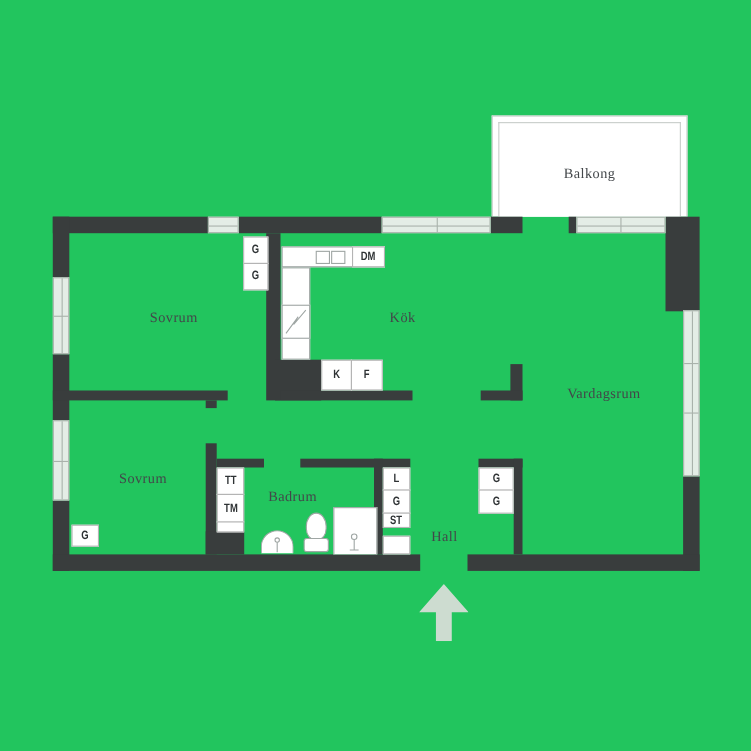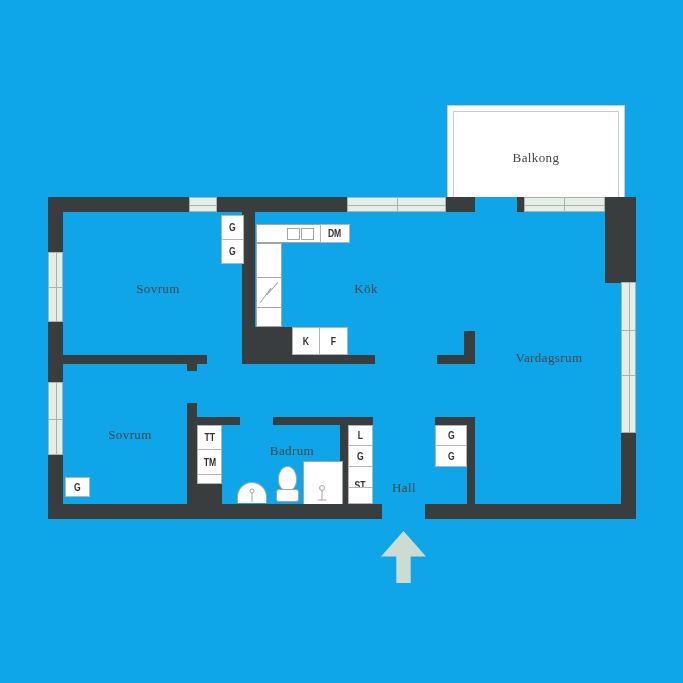--- a/index.html
+++ b/index.html
@@ -1,16 +1,16 @@
 <!DOCTYPE html>
 <html style="--wall: #393d3d; --window-fill: #e4ede6; --window-line: #a9b2ab; --balcony-line: #c7ccc9; --fixture-line: #9fa6a4; --closet-line: #b4b4b4; --arrow: #cddcd0; --room-label: #43474a; --closet-label: #2e3234;"><head>
 <meta charset="utf-8">
 <style>
   html,body{margin:0;padding:0;background:#ffffff;}
-  #canvas{position:relative;width:683px;height:683px;background:#0ea5e9;overflow:hidden;
+  #canvas{position:relative;width:683px;height:683px;background:#22c55e;overflow:hidden;
           font-family:"Liberation Serif", serif;}
   .abs{position:absolute;box-sizing:border-box;}
   .wall{position:absolute;background:var(--wall,#393d3d);}
   .window{position:absolute;box-sizing:border-box;background:var(--window-fill,#e4ede6);
           border:1px solid var(--window-line,#a9b2ab);}
   .wmid-h{position:absolute;left:0;right:0;top:50%;height:1px;background:var(--window-line,#a9b2ab);}
   .wmid-v{position:absolute;top:0;bottom:0;left:50%;width:1px;background:var(--window-line,#a9b2ab);}
   .wdiv-v{position:absolute;top:0;bottom:0;width:1px;background:var(--window-line,#a9b2ab);}
   .wdiv-h{position:absolute;left:0;right:0;height:1px;background:var(--window-line,#a9b2ab);}
   .closet{position:absolute;box-sizing:border-box;background:#ffffff;
@@ -122,21 +122,21 @@
     <span>TM</span>
   </div>
   <div class="closet" style="left:197px;top:474px;width:25px;height:10px;"></div>
 
   <div class="closet" style="left:348px;top:425px;width:25px;height:21px;">
     <span>L</span>
   </div>
   <div class="closet" style="left:348px;top:445px;width:25px;height:22px;">
     <span>G</span>
   </div>
-  <div class="closet" style="left:348px;top:466px;width:25px;height:38px;">
+  <div class="closet" style="left:348px;top:466px;width:25px;height:14px;">
     <span>ST</span>
   </div>
   <div class="closet" style="left:348px;top:487px;width:25px;height:17px;"></div>
 
   <div class="closet" style="left:435px;top:425px;width:32px;height:21px;">
     <span>G</span>
   </div>
   <div class="closet" style="left:435px;top:445px;width:32px;height:22px;">
     <span>G</span>
   </div>
@@ -158,16 +158,16 @@
     <circle cx="6" cy="3" r="2" fill="none" stroke="#9fa6a4" stroke-width="1"></circle>
     <line x1="6" y1="5" x2="6" y2="14" stroke="#9fa6a4" stroke-width="1"></line>
   </svg>
 
   <div class="arrow" style="left:381px;top:531px;width:45px;height:52px;"></div>
 
   <div class="room-label" style="left:158px;top:289px;">Sovrum</div>
   <div class="room-label" style="left:366px;top:289px;">Kök</div>
   <div class="room-label" style="left:549px;top:358px;">Vardagsrum</div>
   <div class="room-label" style="left:130px;top:435px;">Sovrum</div>
-  <div class="room-label" style="left:292px;top:451px;">Badrum</div>
+  <div class="room-label" style="left:266px;top:451px;">Badrum</div>
   <div class="room-label" style="left:404px;top:488px;">Hall</div>
 
 </div>
 
 </body></html>

